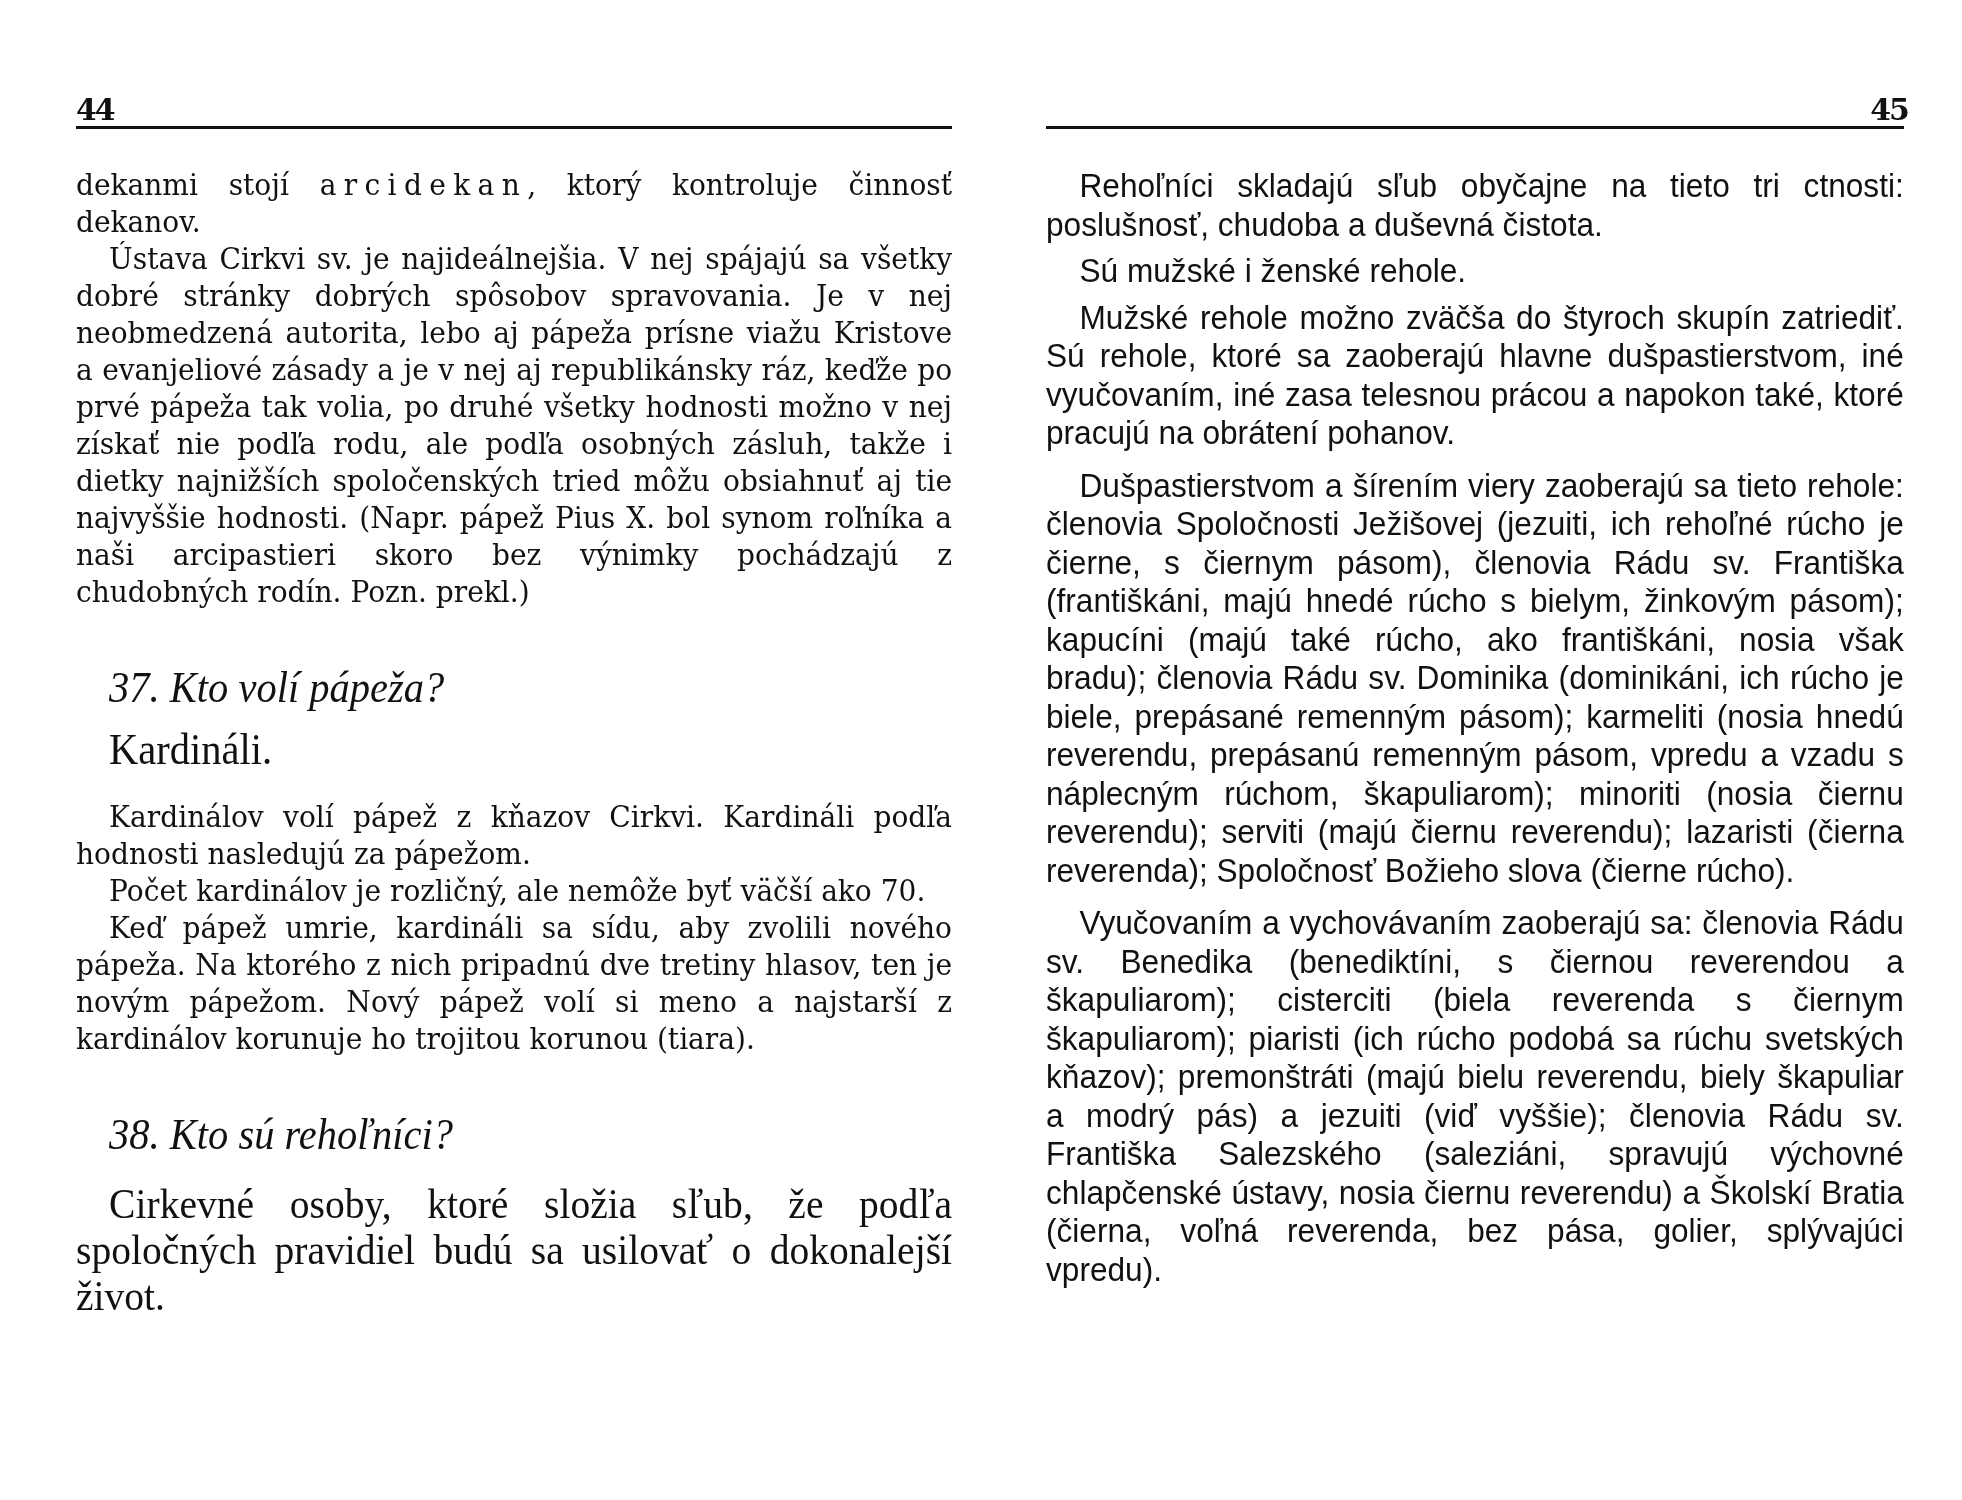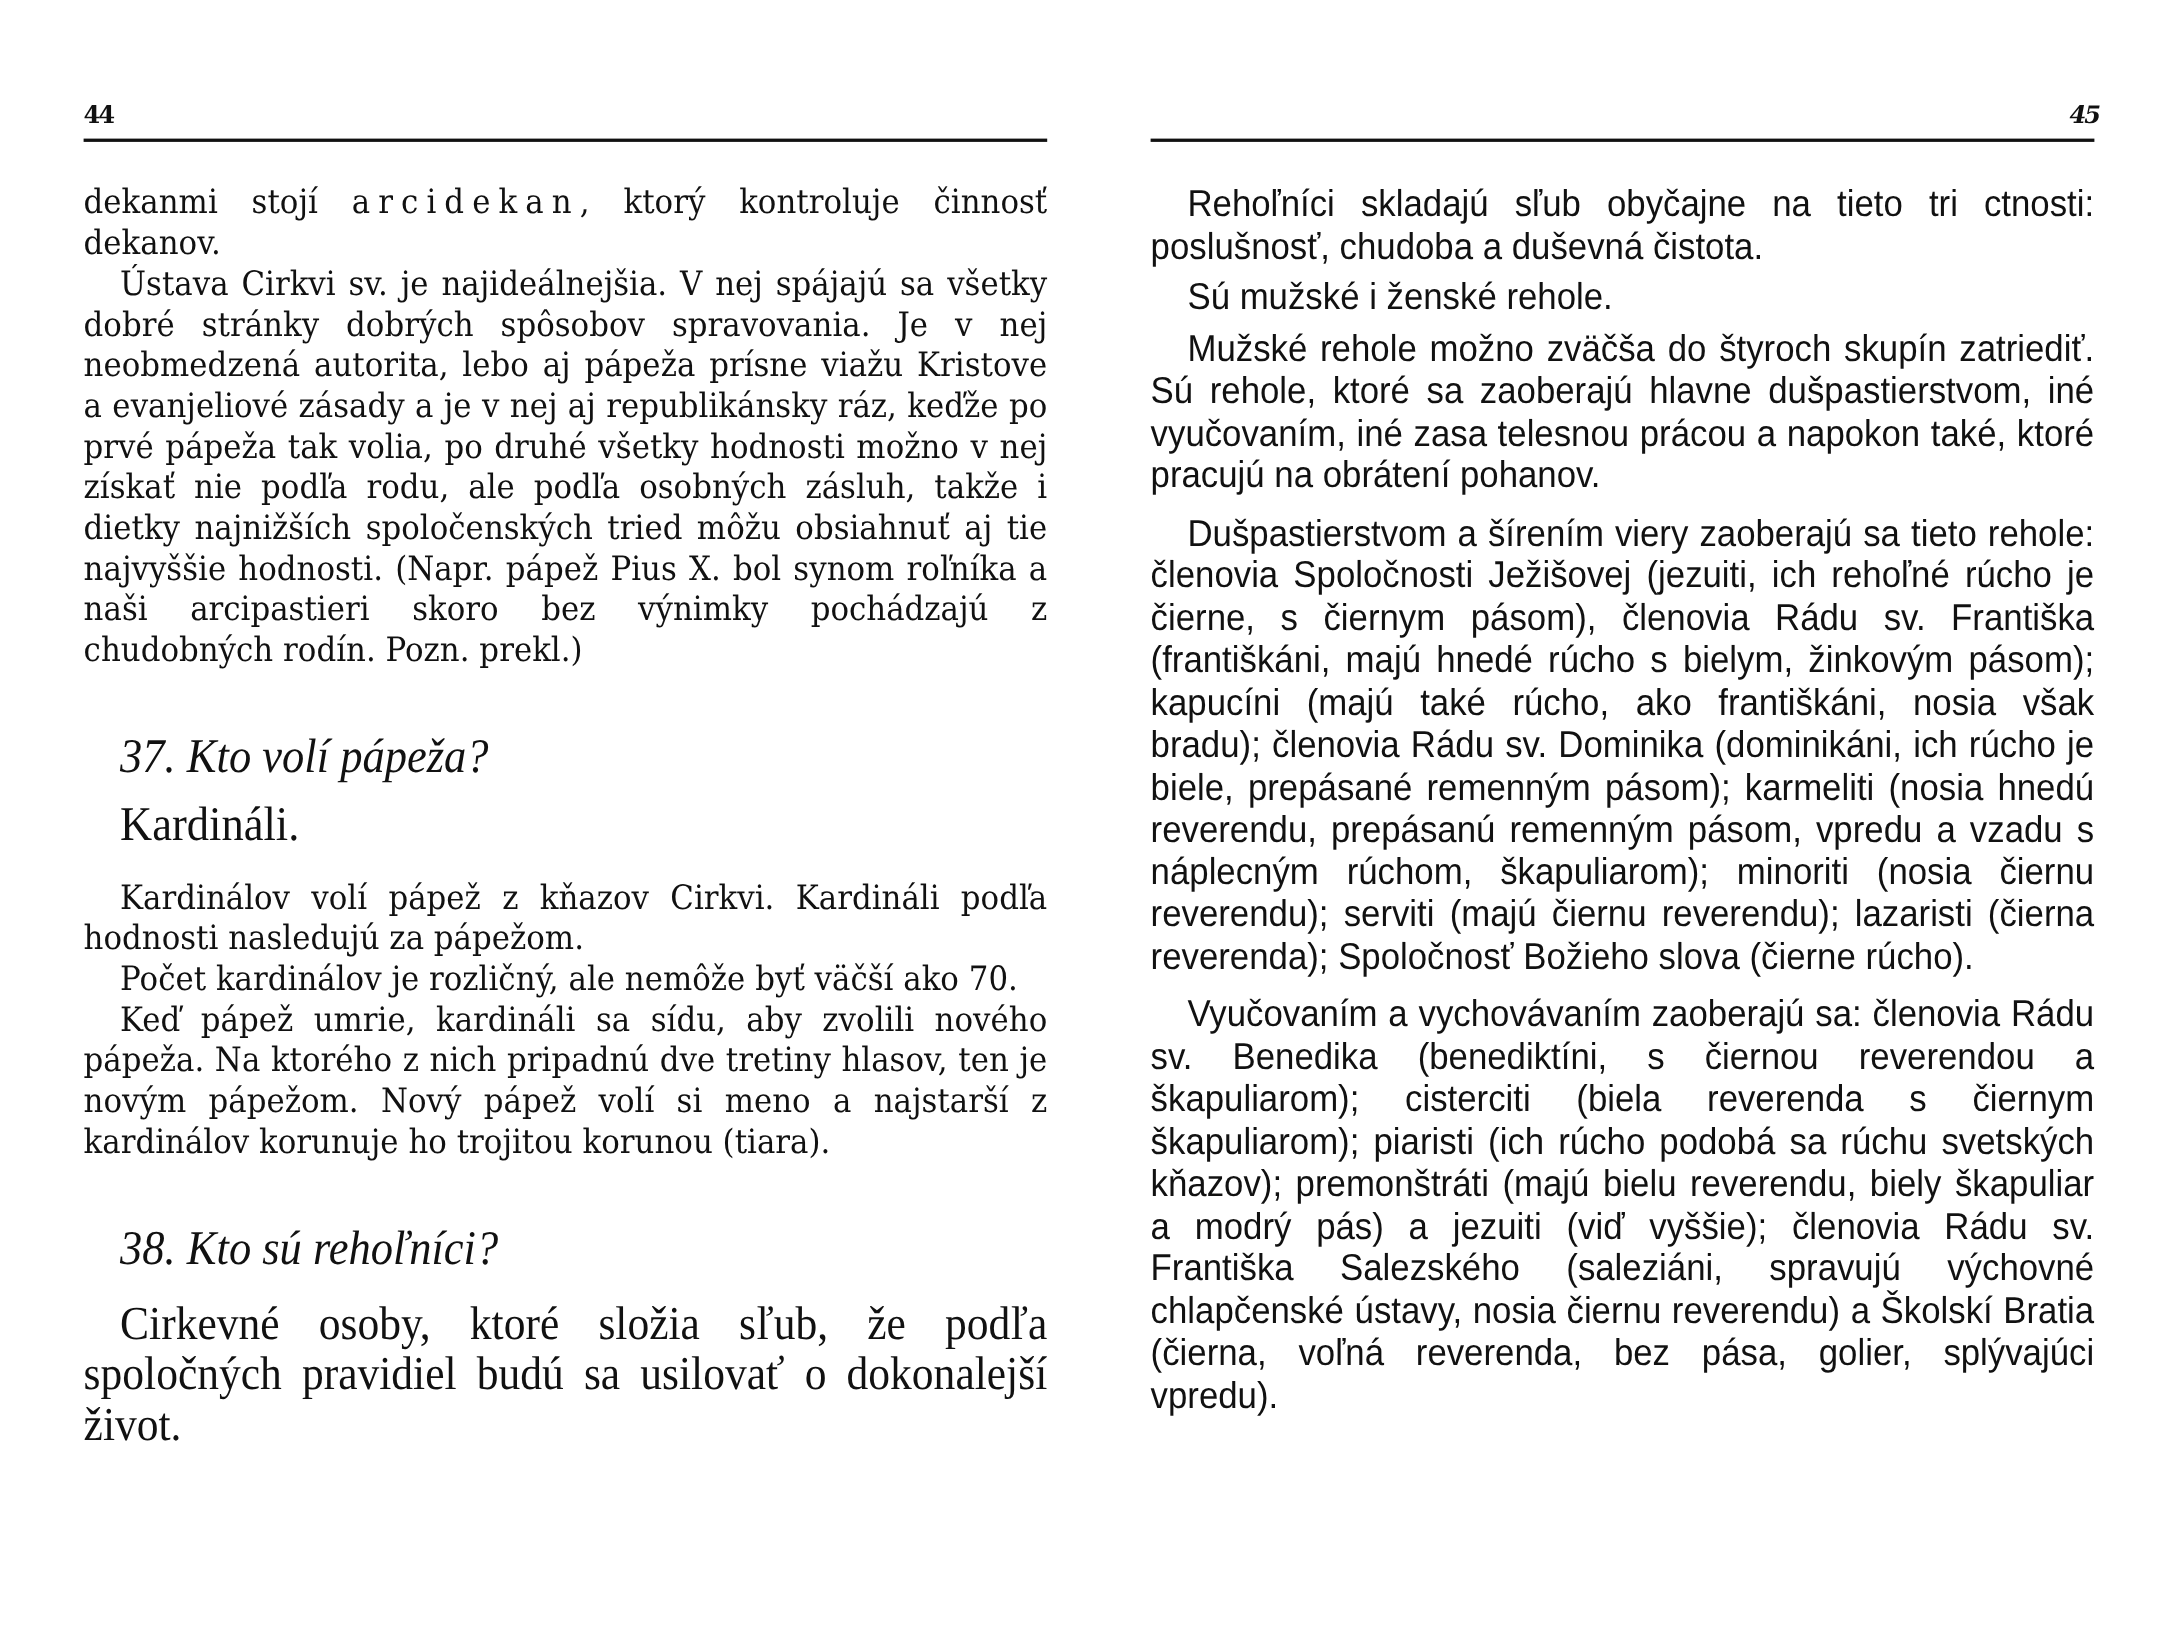--- a/index.html
+++ b/index.html
@@ -1,22 +1,22 @@
 <!DOCTYPE html>
 <html><head>
 <meta charset="utf-8">
 <style>
   html, body { margin: 0; padding: 0; background: #ffffff; }
   body { width: 1962px; height: 1500px; position: relative; overflow: hidden; color: #111; font-family: "Liberation Serif", "DejaVu Serif", serif; }
   .page { position: absolute; top: 0; height: 1500px; }
   .page-left { left: 76px; width: 876px; }
   .page-right { left: 1046px; width: 858px; }
-  .page-number { position: absolute; top: 92px; font-size: 22px; font-weight: bold; font-family: "DejaVu Serif", serif; letter-spacing: -2px; }
+  .page-number { position: absolute; top: 92px; font-size: 30px; font-weight: bold; font-family: "DejaVu Serif", serif; letter-spacing: -2px; }
   .page-left .page-number { left: 0; }
-  .page-right .page-number { right: -4px; font-style: italic; }
+  .page-right .page-number { right: -4px; }
   .rule { position: absolute; top: 126px; left: 0; right: 0; height: 3px; background: #111; }
   .text { position: absolute; top: 166px; left: 0; right: 0; font-family: "Liberation Sans", "DejaVu Sans", sans-serif; font-size: 34px; line-height: 38.5px; transform: scaleX(0.93); transform-origin: left top; width: 107.5%; }
   .page-left .text { font-family: "DejaVu Serif", serif; font-size: 30.5px; line-height: 37px; transform: scaleX(0.92); width: 108.7%; }
   p { margin: 0; text-align: justify; hyphens: none; }
   p.indent { text-indent: 36px; }
   p.noindent { text-indent: 0; }
   .spaced { letter-spacing: 8px; }
   .gap-s { margin-top: 8px; }
   .gap-m { margin-top: 14px; }
   .q-heading { font-family: "Liberation Serif", serif; font-style: italic; font-size: 44px; margin: 54px 0 12px 36px; line-height: 48px; }

